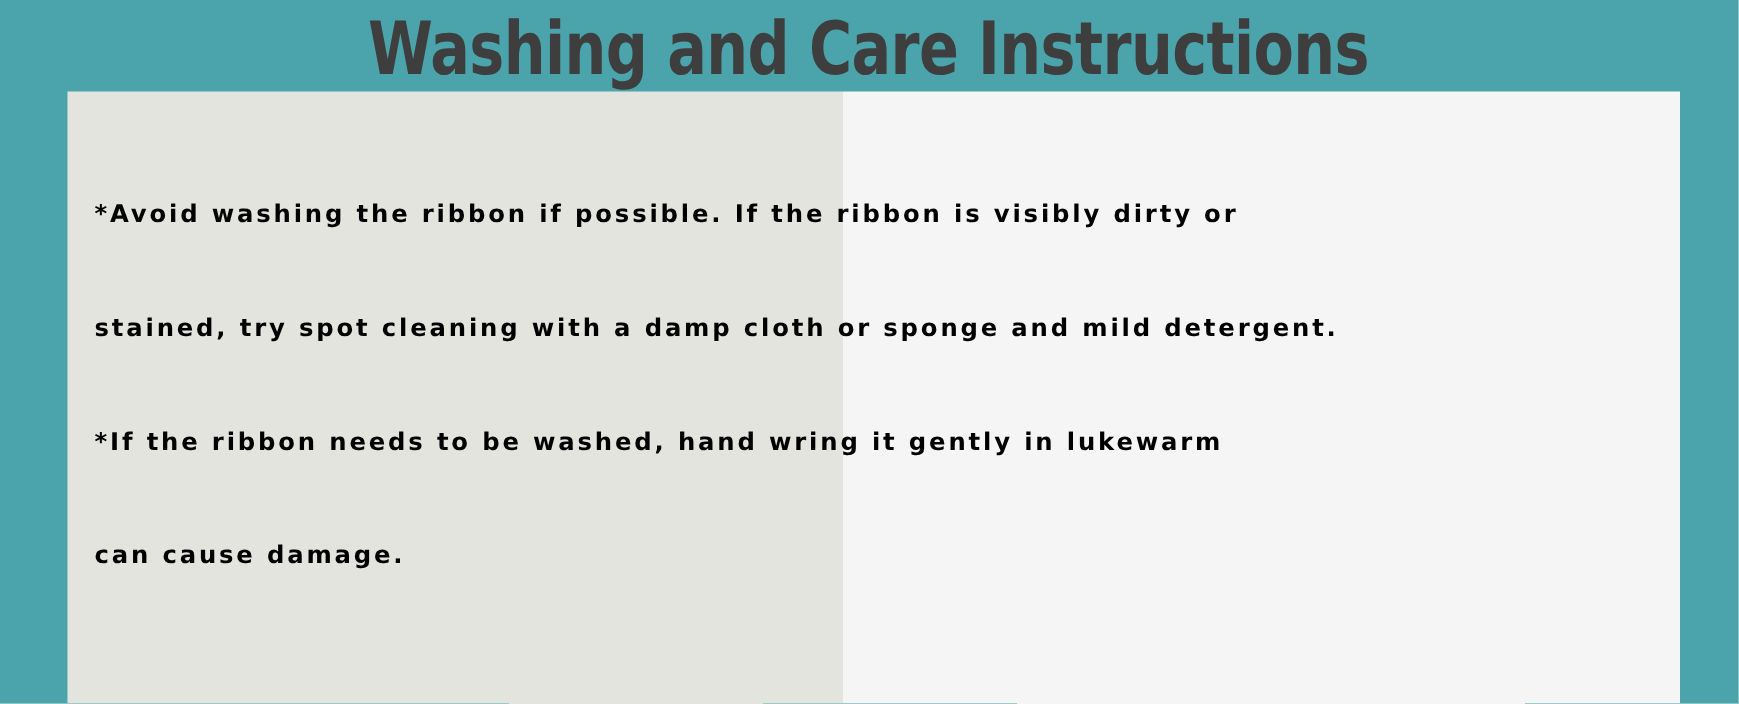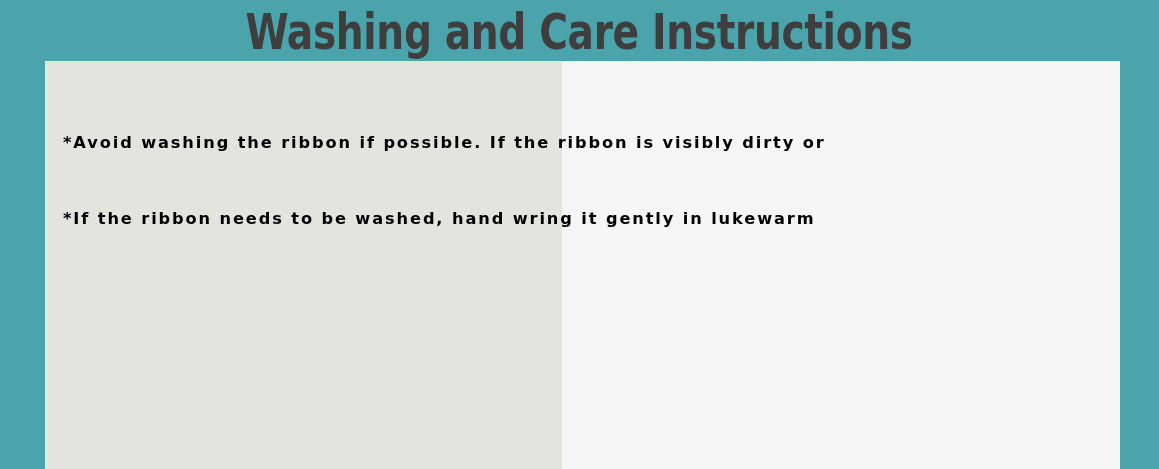--- a/index.html
+++ b/index.html
@@ -94,21 +94,23 @@
 
   <div id="title-bar">
     <h1 id="page-title">Washing and Care Instructions</h1>
   </div>
 
   <div id="panel-left"></div>
   <div id="panel-right"></div>
 
   <div id="instructions">
     <span class="line">*Avoid washing the ribbon if possible. If the ribbon is visibly dirty or</span>
+    <span class="line">stained, try spot cleaning with a damp cloth or sponge and mild detergent.</span>
     <span class="line">*If the ribbon needs to be washed, hand wring it gently in lukewarm</span>
+    <span class="line">can cause damage.</span>
     
     
     
     
     
     
     
     
     
   </div>

